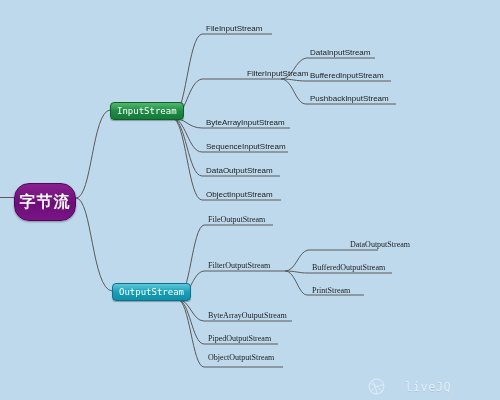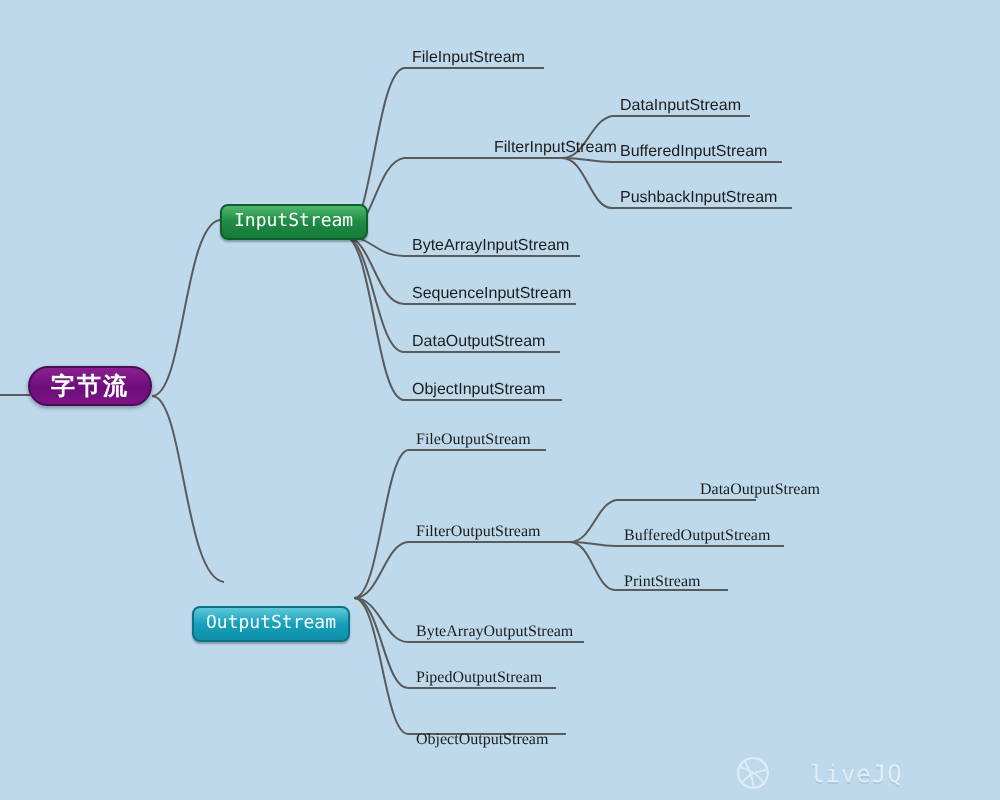--- a/index.html
+++ b/index.html
@@ -10,26 +10,26 @@
     position:relative;
   }
   #canvas{position:absolute;inset:0;width:500px;height:400px;}
   .edge{fill:none;stroke:#5a5a5a;stroke-width:1;}
   .underline{fill:none;stroke:#5a5a5a;stroke-width:1;}
 
   .node{position:absolute;box-sizing:border-box;white-space:nowrap;}
 
   
   .root{
-    left:14px;top:183px;width:62px;height:20px;
+    left:14px;top:183px;width:62px;height:38px;
     border-radius:15px;
     background:linear-gradient(180deg,#8a2090 0%,#6d0d7a 55%,#7c1486 100%);
     border:1px solid #4d0a58;
     color:#ffffff;
-    font-size:12px;font-weight:bold;
+    font-size:16px;font-weight:bold;
     display:flex;align-items:center;justify-content:center;
     letter-spacing:1px;
     box-shadow:0 1px 2px rgba(0,0,0,.35);
     text-align:center;
   }
   .stub{position:absolute;left:0;top:197px;width:15px;height:1px;background:#5a5a5a;}
 
   
   .pill{
     height:18px;border-radius:4px;
@@ -39,24 +39,23 @@
     font-size:9px;
     padding:0 6px;
     box-shadow:0 1px 1px rgba(0,0,0,.3);
   }
   .pill-green{
     left:110px;top:102px;
     background:linear-gradient(180deg,#4fb86c 0%,#1f8a45 50%,#157a39 100%);
     border:1px solid #0f5e2c;
   }
   .pill-cyan{
-    left:96px;top:283px;
+    left:112px;top:283px;
     background:linear-gradient(180deg,#5fc8da 0%,#17a0ba 50%,#0f8fa8 100%);
     border:1px solid #0b7289;
-    margin-top:20px;
   }
 
   
   .leaf{
     position:absolute;
     font-size:8px;
     color:#1c1c1c;
     white-space:nowrap;
   }
   .leaf.sans{font-family:"Liberation Sans",sans-serif;}
@@ -147,21 +146,21 @@
 <div class="leaf sans" style="left:206px;top:190px;">ObjectInputStream</div>
 
 <div class="leaf sans" style="left:310px;top:48px;">DataInputStream</div>
 <div class="leaf sans" style="left:310px;top:71px;">BufferedInputStream</div>
 <div class="leaf sans" style="left:310px;top:94px;">PushbackInputStream</div>
 
 <div class="leaf serif" style="left:208px;top:215px;">FileOutputStream</div>
 <div class="leaf serif" style="left:208px;top:261px;">FilterOutputStream</div>
 <div class="leaf serif" style="left:208px;top:311px;">ByteArrayOutputStream</div>
 <div class="leaf serif" style="left:208px;top:334px;">PipedOutputStream</div>
-<div class="leaf serif" style="left:208px;top:365px;">ObjectOutputStream</div>
+<div class="leaf serif" style="left:208px;top:353px;">ObjectOutputStream</div>
 
 <div class="leaf serif" style="left:312px;top:240px;margin-left:38px;">DataOutputStream</div>
 <div class="leaf serif" style="left:312px;top:263px;">BufferedOutputStream</div>
 <div class="leaf serif" style="left:312px;top:286px;">PrintStream</div>
 
 <div class="watermark">
   <svg width="17" height="17" viewBox="0 0 24 24">
     <circle cx="12" cy="12" r="10.5" fill="none" stroke="#ffffff" stroke-width="1.4"></circle>
     <path d="M3 8 C9 9 16 13 20 20" fill="none" stroke="#ffffff" stroke-width="1.2"></path>
     <path d="M6 3.5 C9 9 12 16 12.5 22.5" fill="none" stroke="#ffffff" stroke-width="1.2"></path>

